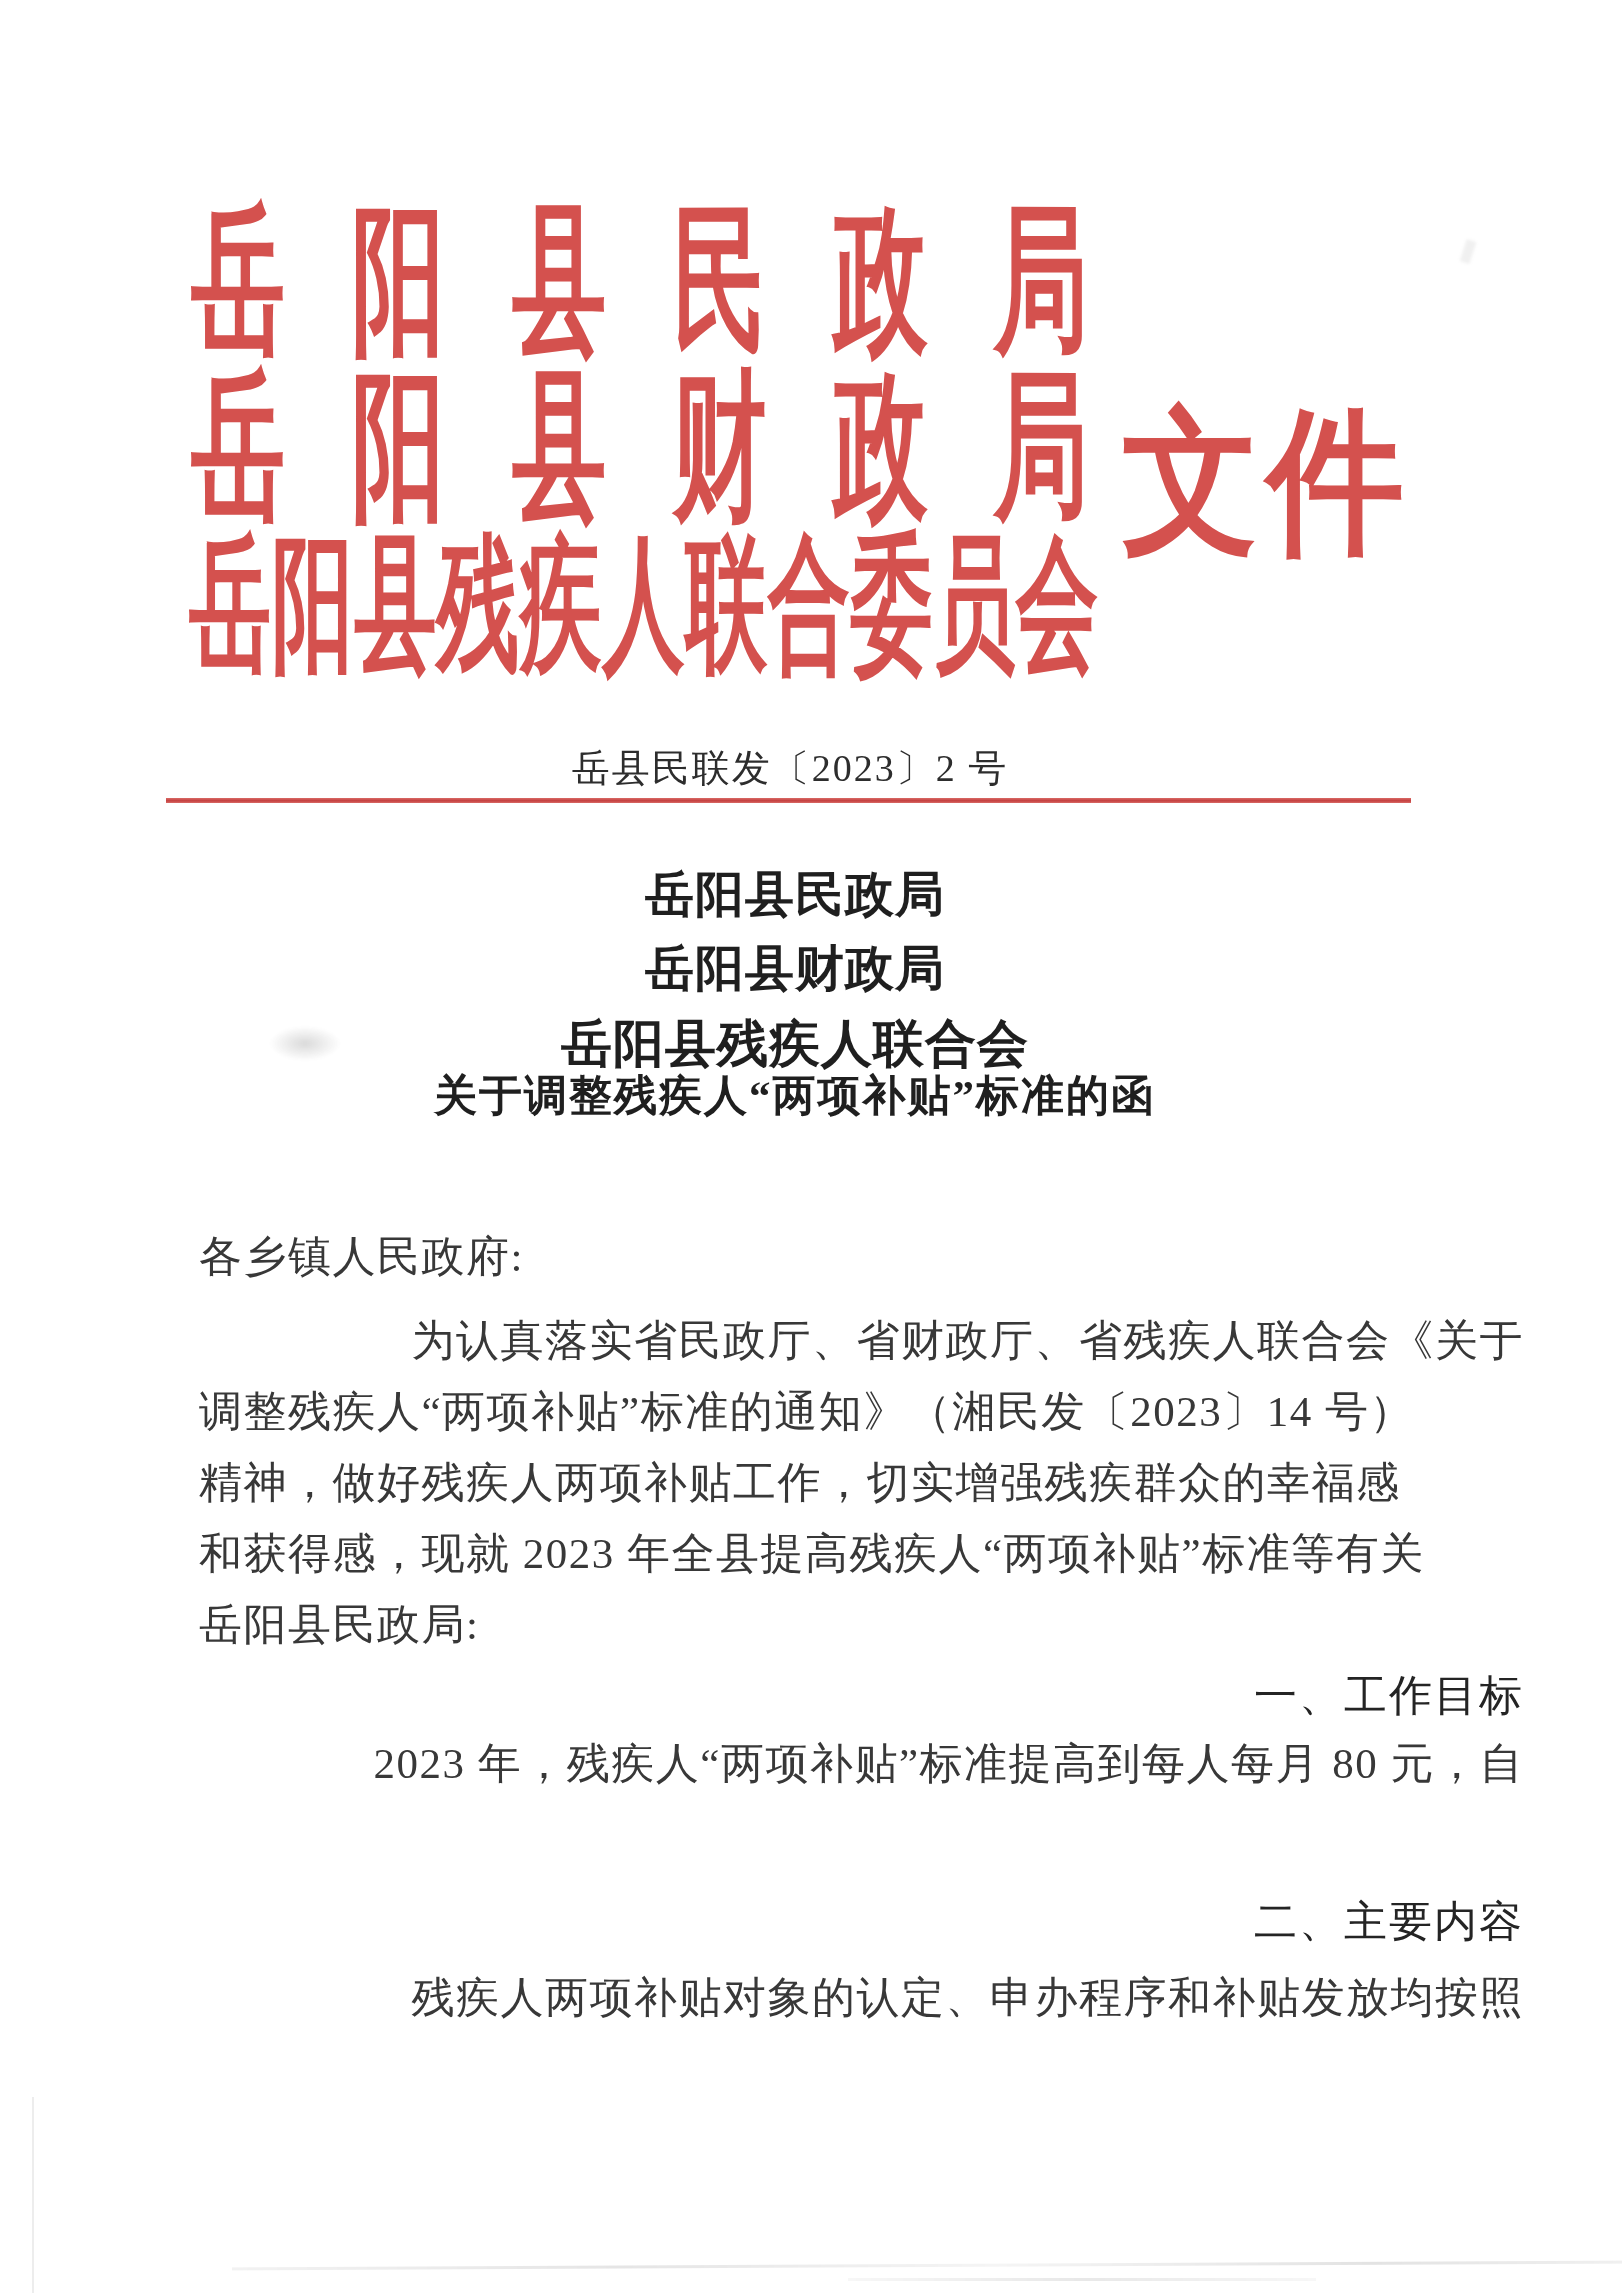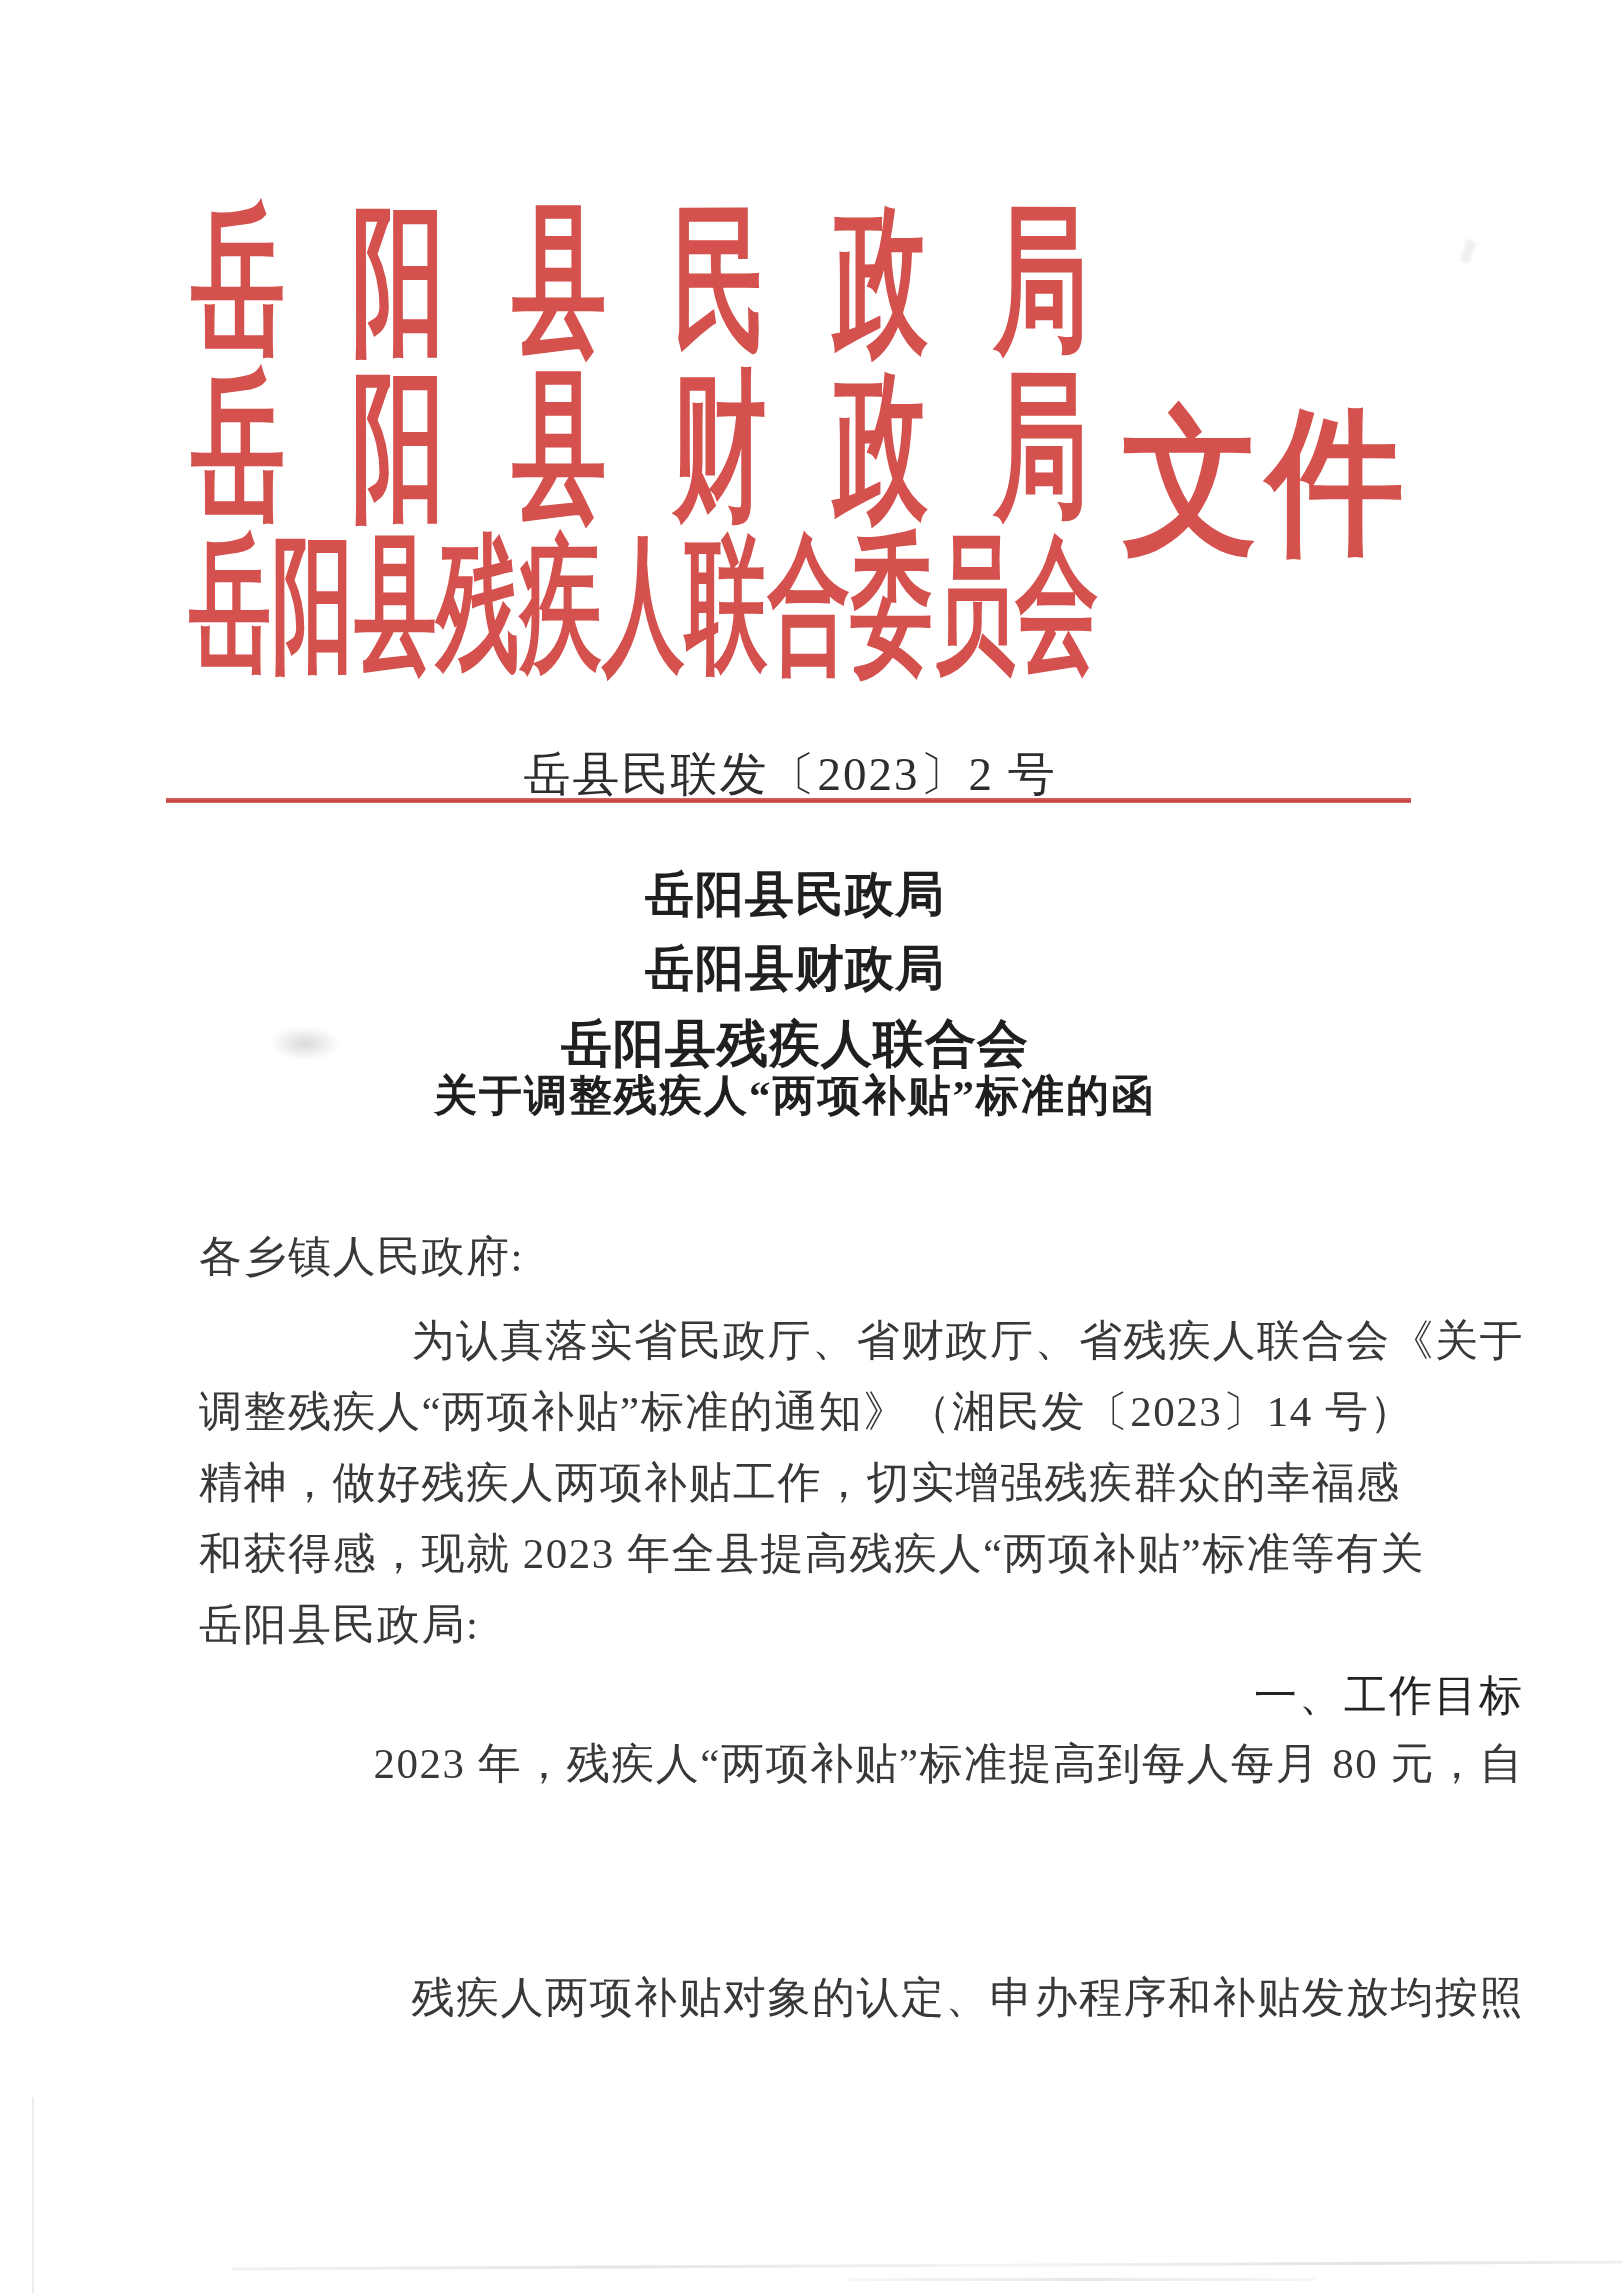--- a/index.html
+++ b/index.html
@@ -26,21 +26,21 @@
   .red-line-3{left:189px;top:533px;width:909px;font-size:82px;transform:scaleY(1.80);}
   .doc-type{
     position:absolute;left:1122px;top:405px;width:283px;
     color:#d4514e;font-weight:700;font-size:137px;line-height:1;
     letter-spacing:7.8px;transform:scaleY(1.15);transform-origin:left top;
     white-space:nowrap;
   }
   
   .doc-number{
     position:absolute;left:166px;top:743px;width:1248px;
-    text-align:center;font-size:47px;color:#2d2d2d;letter-spacing:2px;
+    text-align:center;font-size:38px;color:#2d2d2d;letter-spacing:2px;
   }
   .red-rule{
     position:absolute;left:166px;top:798px;width:1245px;height:4.9px;
     background:linear-gradient(180deg,#d96a66,#c4403f 55%,#d96a66);
   }
   
   .title-line{
     position:absolute;left:166px;width:1258px;
     text-align:center;font-weight:700;color:#1f1f1f;line-height:1.1;
     letter-spacing:1px;white-space:nowrap;
@@ -119,20 +119,21 @@
   <div class="body-line indent y-p1l0">为认真落实省民政厅、省财政厅、省残疾人联合会《关于</div>
   <div class="body-line y-p1l1">调整残疾人“两项补贴”标准的通知》（湘民发〔2023〕14 号）</div>
   <div class="body-line y-p1l2">精神，做好残疾人两项补贴工作，切实增强残疾群众的幸福感</div>
   <div class="body-line y-p1l3">和获得感，现就 2023 年全县提高残疾人“两项补贴”标准等有关</div>
   <div class="body-line y-p1l4">岳阳县民政局:</div>
 
   <div class="body-line indent heading y-h1">一、工作目标</div>
 
   <div class="body-line indent y-p2l0">2023 年，残疾人“两项补贴”标准提高到每人每月 80 元，自</div>
 
+  <div class="body-line indent heading y-h2">二、主要内容</div>
 
   <div class="body-line indent y-p3l0">残疾人两项补贴对象的认定、申办程序和补贴发放均按照</div>
 
   <div class="smudge"></div>
   <div class="edge-dot"></div>
   <div class="bottom-streak-1"></div>
   <div class="bottom-streak-2"></div>
   <div class="left-edge-line"></div>
 
 </div>

